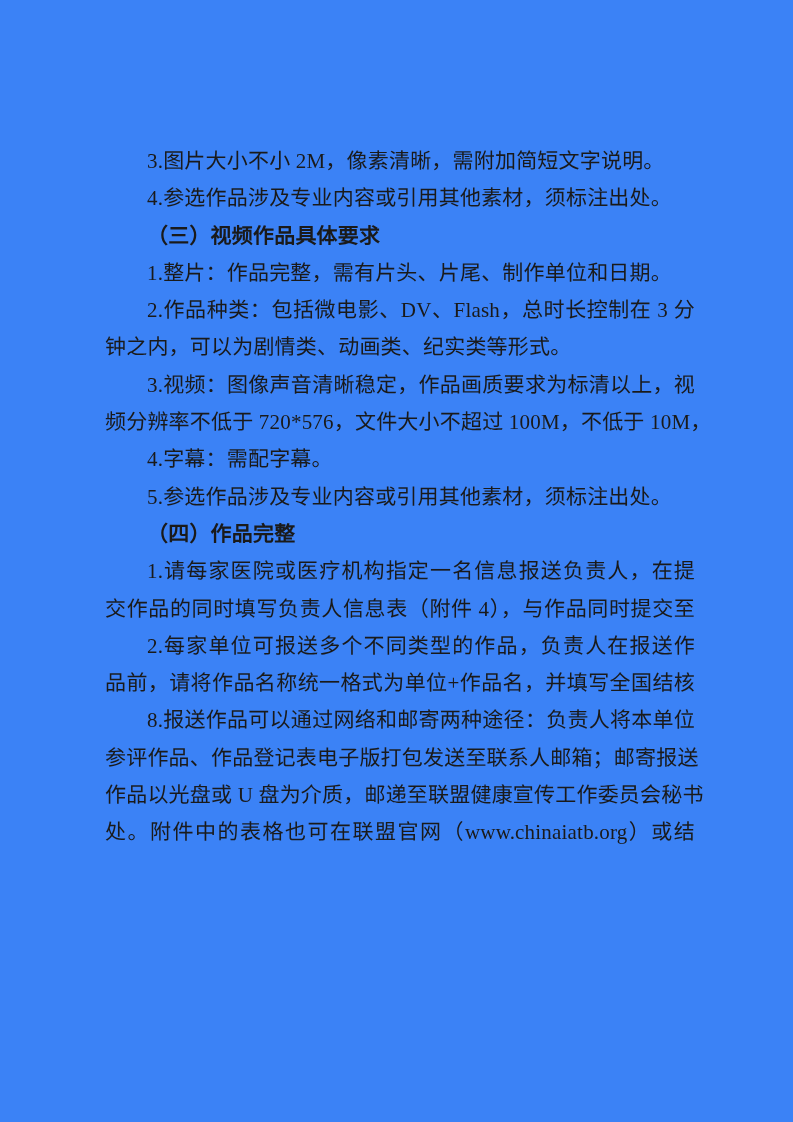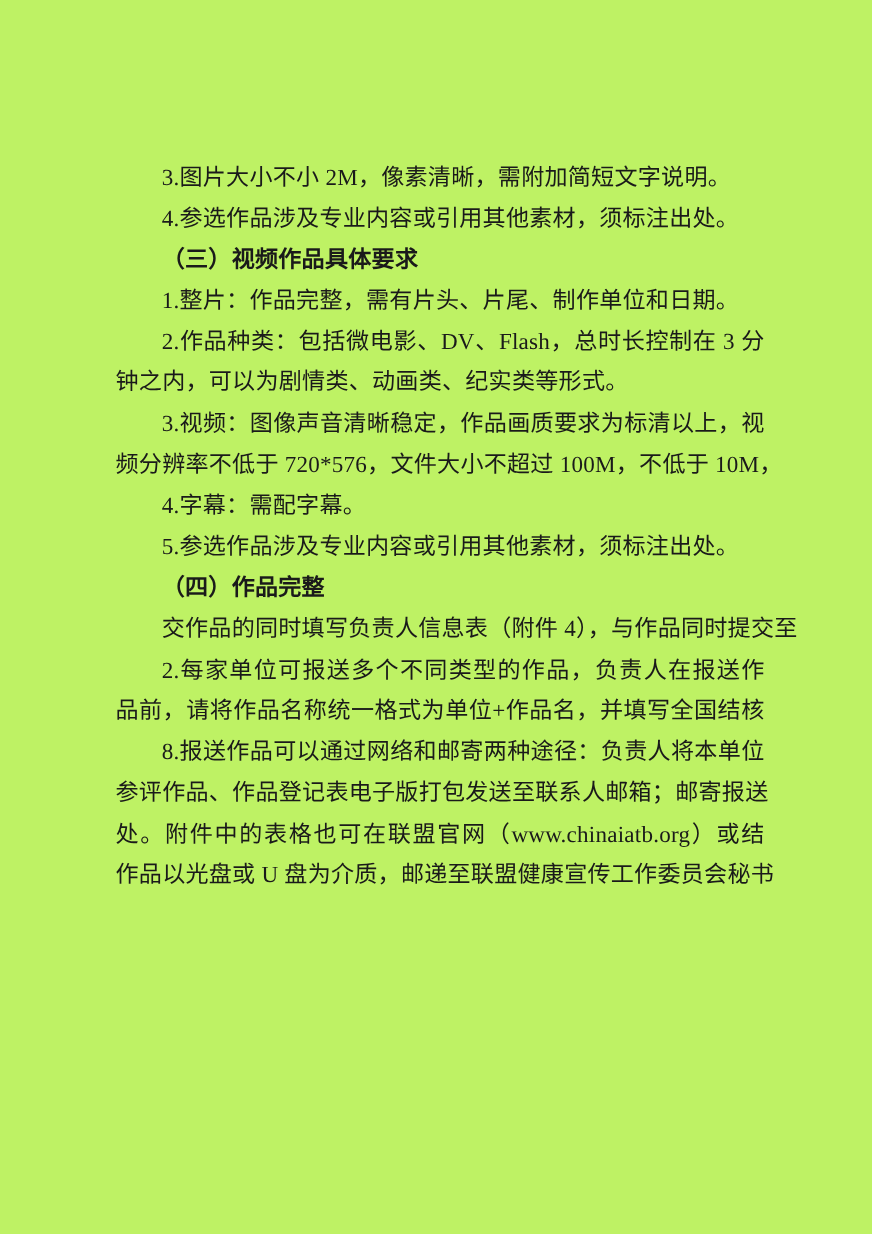--- a/index.html
+++ b/index.html
@@ -7,21 +7,21 @@
   body {
     width: 793px;
     height: 1122px;
     background: #ffffff;
     font-family: "Liberation Serif", "DejaVu Serif", serif;
   }
   .page {
     position: relative;
     width: 793px;
     height: 1122px;
-    background: #bef264;
+    background: #3b82f6;
     overflow: hidden;
     color: #1a1a1a;
   }
   .content {
     position: absolute;
     left: 105px;
     top: 143px;
     width: 590px;
   }
   .para {
@@ -71,26 +71,27 @@
       <p class="para">
         <span class="line last">4.字幕：需配字幕。</span>
       </p>
       <p class="para">
         <span class="line last">5.参选作品涉及专业内容或引用其他素材，须标注出处。</span>
       </p>
       <p class="para heading">
         <span class="line last">（四）作品完整</span>
       </p>
       <p class="para">
+        <span class="line">1.请每家医院或医疗机构指定一名信息报送负责人，在提</span>
         <span class="line">交作品的同时填写负责人信息表（附件 4），与作品同时提交至</span>
       </p>
       <p class="para">
         <span class="line">2.每家单位可报送多个不同类型的作品，负责人在报送作</span>
         <span class="line">品前，请将作品名称统一格式为单位+作品名，并填写全国结核</span>
       </p>
       <p class="para">
         <span class="line">8.报送作品可以通过网络和邮寄两种途径：负责人将本单位</span>
         <span class="line">参评作品、作品登记表电子版打包发送至联系人邮箱；邮寄报送</span>
+        <span class="line">作品以光盘或 U 盘为介质，邮递至联盟健康宣传工作委员会秘书</span>
         <span class="line">处。附件中的表格也可在联盟官网（www.chinaiatb.org）或结</span>
-        <span class="line">作品以光盘或 U 盘为介质，邮递至联盟健康宣传工作委员会秘书</span>
       </p>
     </div>
 </div>
 
 </body></html>

